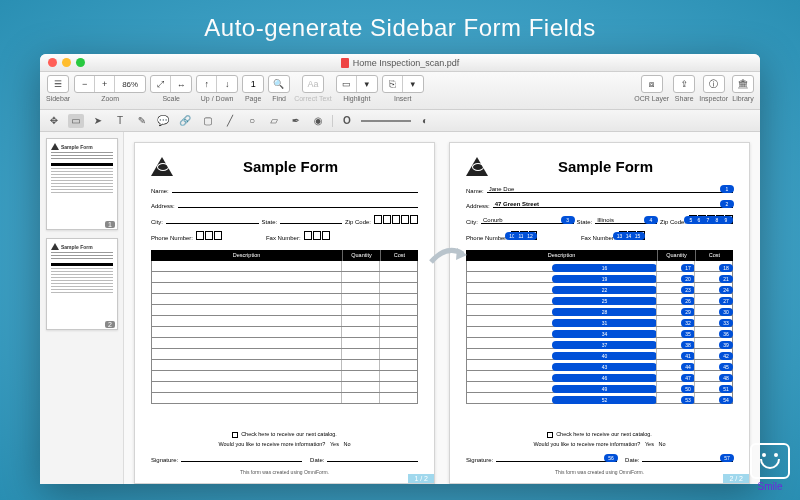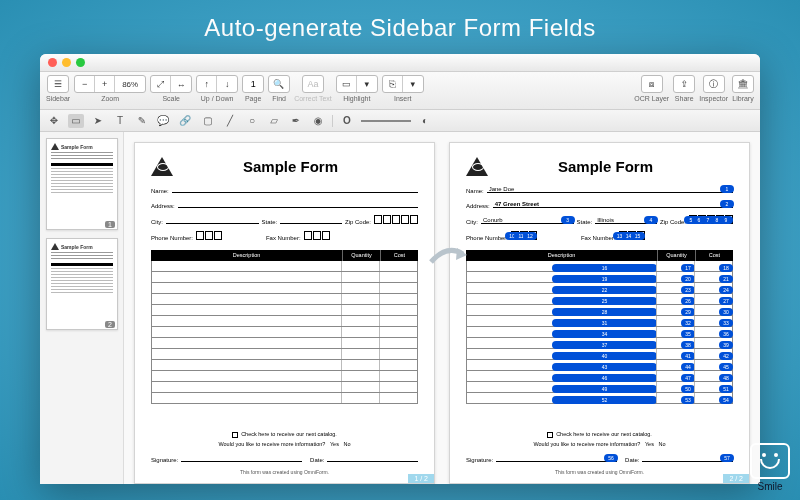--- a/index.html
+++ b/index.html
@@ -72,40 +72,44 @@
   .trow{display:flex;height:11px;border-bottom:0.5px solid #888;border-left:0.5px solid #888;border-right:0.5px solid #888;}
   .trow .c-d,.trow .c-q,.trow .c-c{border-left:0.5px solid #bbb;position:relative;}
   .trow .c-d{border-left:none;}
   .opts{margin-top:6px;display:flex;flex-direction:column;align-items:center;gap:3px;font-size:5.5px;color:#000;}
   .cb{width:6px;height:6px;border:0.7px solid #000;display:inline-block;margin-right:3px;vertical-align:middle;}
   .sig-row{display:flex;gap:8px;margin-top:4px;}
   .foot{text-align:center;font-size:5px;color:#555;margin-top:3px;}
   .corner{position:absolute;right:0;bottom:0;background:rgba(120,200,230,0.7);color:#fff;font-size:7px;padding:1px 6px;}
   .arrow{position:absolute;left:48%;top:110px;width:40px;height:30px;pointer-events:none;z-index:5;}
   .arrow svg{width:100%;height:100%;}
-  .smile-logo{position:absolute;right:10px;bottom:8px;color:#0f172a;display:flex;flex-direction:column;align-items:center;}
+  .smile-logo{position:absolute;right:10px;bottom:8px;color:#6d28d9;display:flex;flex-direction:column;align-items:center;}
   .smile-box{width:40px;height:36px;border:2px solid #fff;border-radius:6px;display:flex;align-items:center;justify-content:center;}
   .smile-face{width:26px;height:20px;position:relative;}
   .smile-face::before,.smile-face::after{content:"";position:absolute;width:4px;height:4px;background:#fff;border-radius:50%;top:2px;}
   .smile-face::before{left:5px;} .smile-face::after{right:5px;}
   .smile-m{position:absolute;left:3px;right:3px;bottom:2px;height:10px;border:2px solid #fff;border-top:none;border-radius:0 0 12px 12px;}
   .smile-t{font-size:10px;margin-top:2px;}
   .hscroll{position:absolute;left:6px;right:6px;bottom:2px;height:4px;}
 </style>
 </head>
 <body>
 
 <div class="hero-title">Auto-generate Sidebar Form Fields</div>
 
 <div class="app-window">
   <div class="titlebar">
     <div class="traffic">
       <span class="t-red"></span>
       <span class="t-yel"></span>
       <span class="t-grn"></span>
+    </div>
+    <div class="win-title">
+      <span class="pdf-ic"></span>
+      <span>Home Inspection_scan.pdf</span>
     </div>
   </div>
 
   <div class="toolbar1">
     <div class="tg">
       <div class="seg">
           <div class="b">☰</div>
         </div>
       <div class="tl">Sidebar</div>
     </div>

